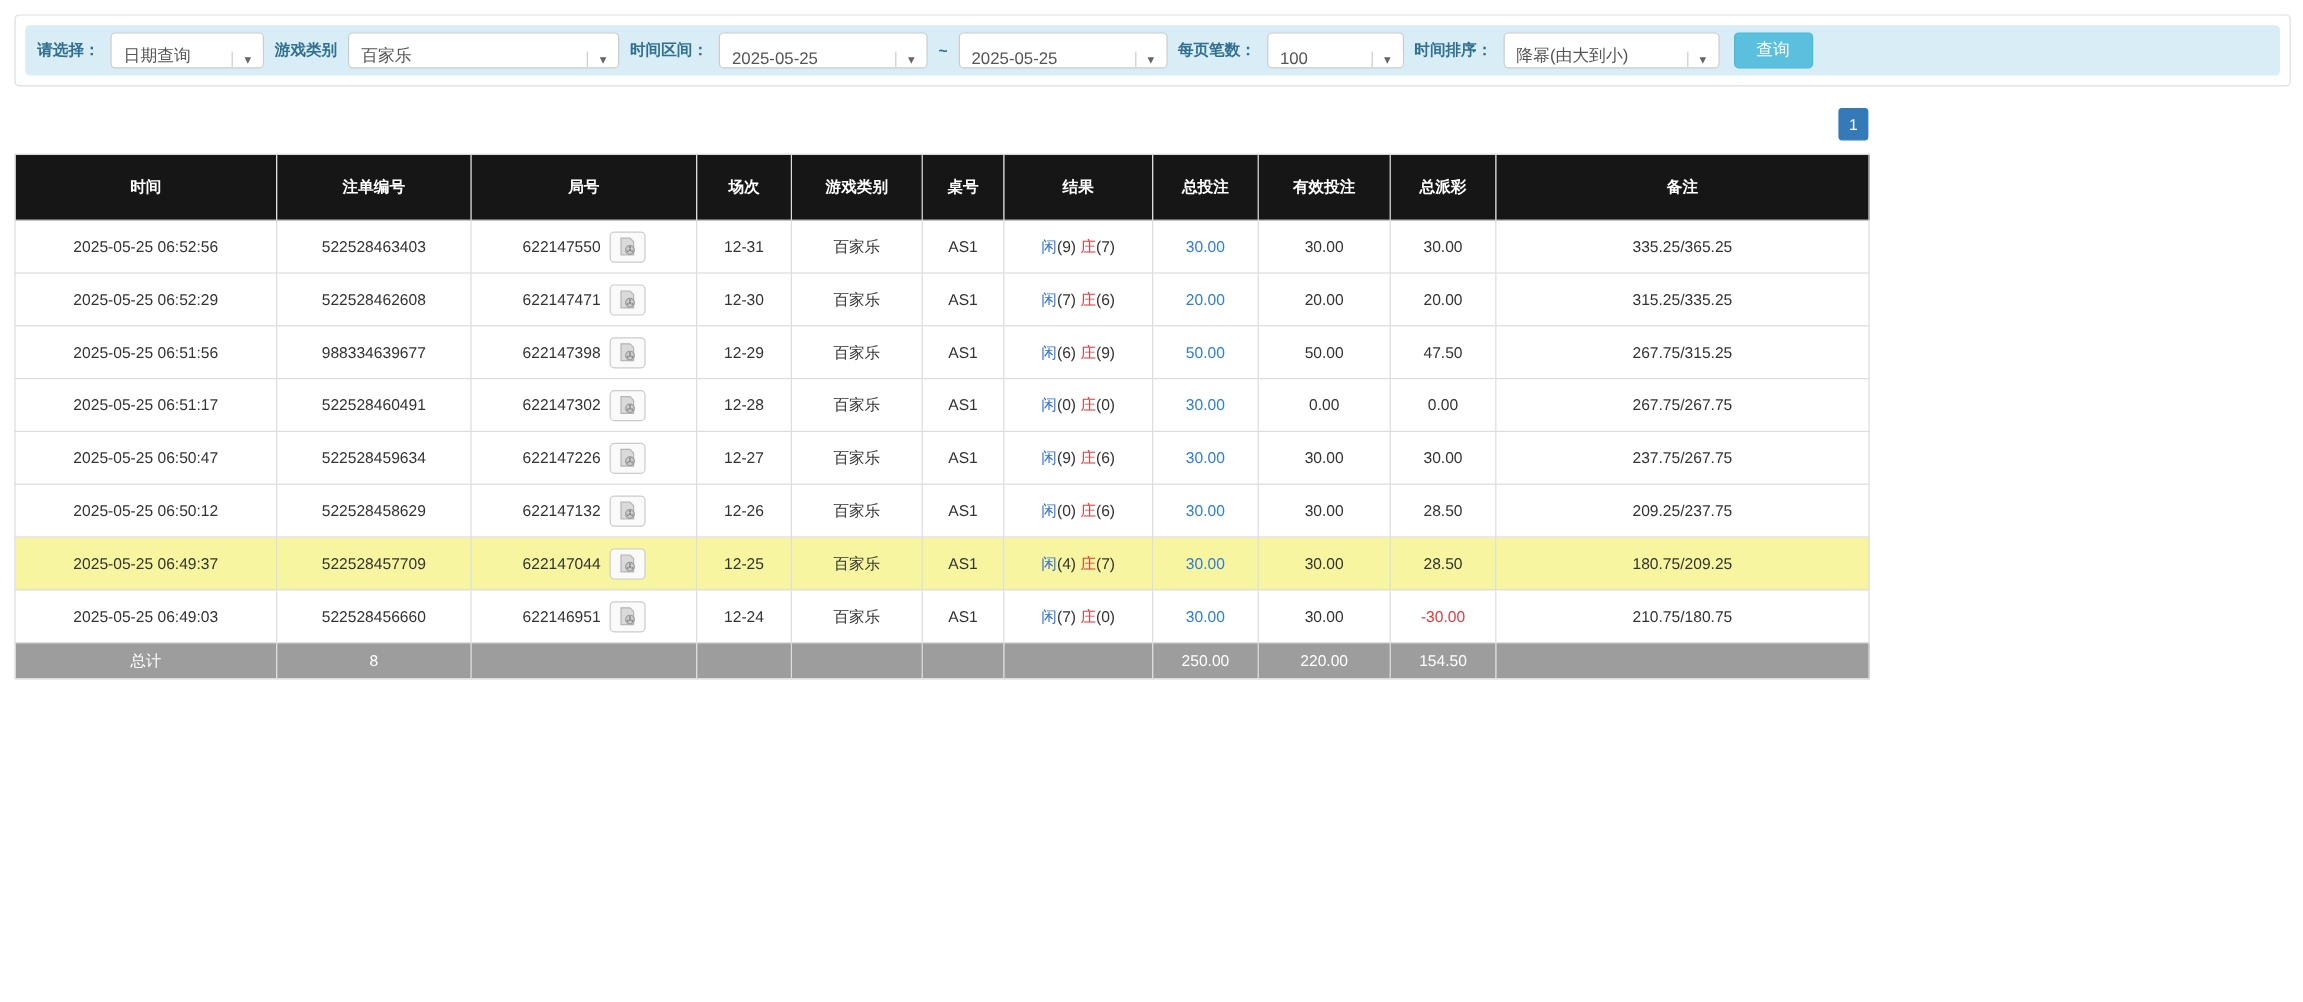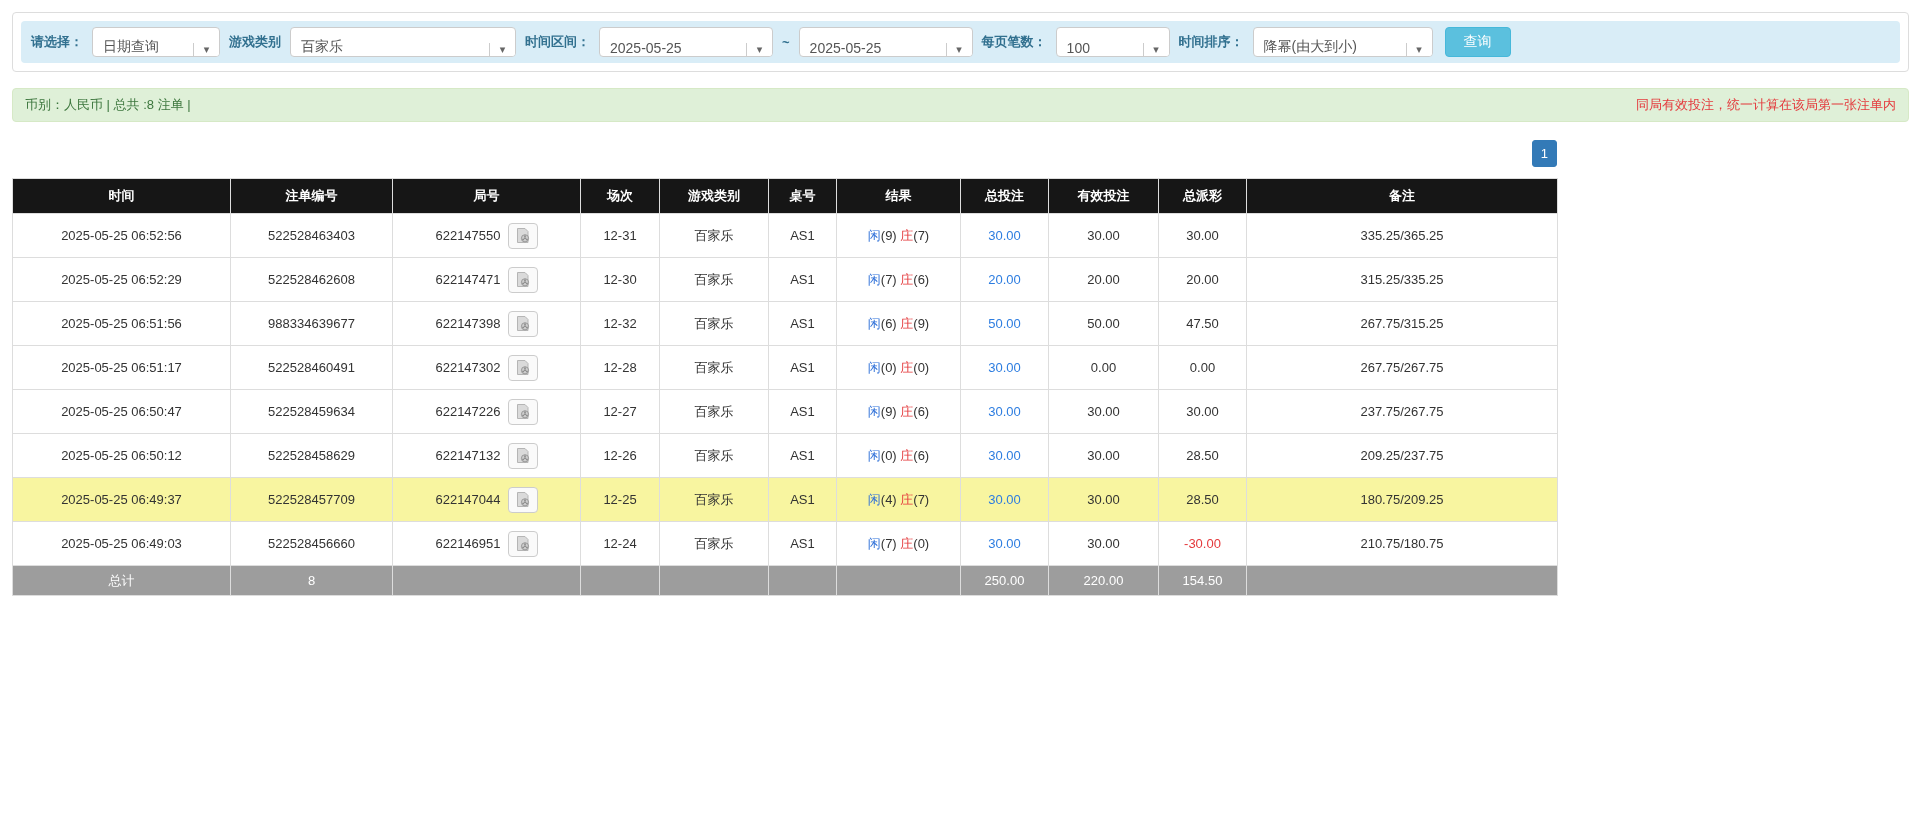--- a/index.html
+++ b/index.html
@@ -54,21 +54,21 @@
   .page-btn {
     background:var(--page_blue); border:1px solid var(--page_blue); color:#fff;
     padding:4px 8px; font-size:13px; border-radius:3px; cursor:pointer; line-height:17px;
     text-decoration:none;
   }
   .pagination.top { margin-bottom:11px; }
 
   table { border-collapse:collapse; table-layout:fixed; width:1545px; font-size:13px; }
   th {
     background:var(--header_bg); color:#fff; font-weight:bold; height:28px;
-    border:1px solid #ddd; text-align:center; padding:8px 4px; font-size:13px;
+    border:1px solid #ddd; text-align:center; padding:18px 4px; font-size:13px;
   }
   td { border:1px solid #ddd; height:44px; text-align:center; background:#fff; padding:0 4px; }
   tr.highlight td { background:var(--highlight_yellow); }
   tr.summary td { background:var(--summary_gray); color:#fff; height:30px; }
 
   .link-blue { color:var(--link_blue); cursor:pointer; text-decoration:none; }
   .lab-player { color:var(--player_blue); }
   .lab-banker { color:var(--banker_red); }
   td.neg { color:var(--banker_red); }
 
@@ -119,24 +119,20 @@
       <span class="flabel">时间排序：</span>
       <div class="select w-sort">
         <span class="val">降幂(由大到小)</span>
         <span class="arrow">▾</span>
       </div>
 
       <button class="search-btn">查询</button>
     </div>
   </div>
 
-  <div class="info-bar">
-    <span class="info-left">币别：人民币 | 总共 :8 注单 |</span>
-    <span class="info-right">同局有效投注，统一计算在该局第一张注单内</span>
-  </div>
 
   <div class="table-area">
     <div class="pagination top">
       <a class="page-btn">1</a>
     </div>
 
     <table>
       <colgroup id="colgroup">
           <col style="width: 218px;">
           <col style="width: 162px;">
@@ -225,21 +221,21 @@
                   <svg width="17" height="17" viewBox="0 0 17 17">
                     <path d="M3.5 1.5h7.5l3 3v11h-10.5z" fill="#dadada" stroke="#b5b5b5"></path>
                     <circle cx="11" cy="11.3" r="3.6" fill="#cdcdcd" stroke="#999"></circle>
                     <circle cx="11" cy="11.3" r="1" fill="#8a8a8a"></circle>
                     <circle cx="11" cy="9.2" r="0.9" fill="#8a8a8a"></circle>
                     <circle cx="9.1" cy="12.4" r="0.9" fill="#8a8a8a"></circle>
                     <circle cx="12.9" cy="12.4" r="0.9" fill="#8a8a8a"></circle>
                   </svg>
                 </button>
               </span></td>
-            <td>12-32</td>
+            <td>12-29</td>
             <td>百家乐</td>
             <td>AS1</td>
             <td><span class="lab-player">闲</span><span>(6)</span> <span class="lab-banker">庄</span><span>(9)</span></td>
             <td><a class="link-blue">50.00</a></td>
             <td>50.00</td>
             <td>47.50</td>
             <td>267.75/315.25</td>
           </tr>
           <tr>
             <td>2025-05-25 06:51:17</td>

